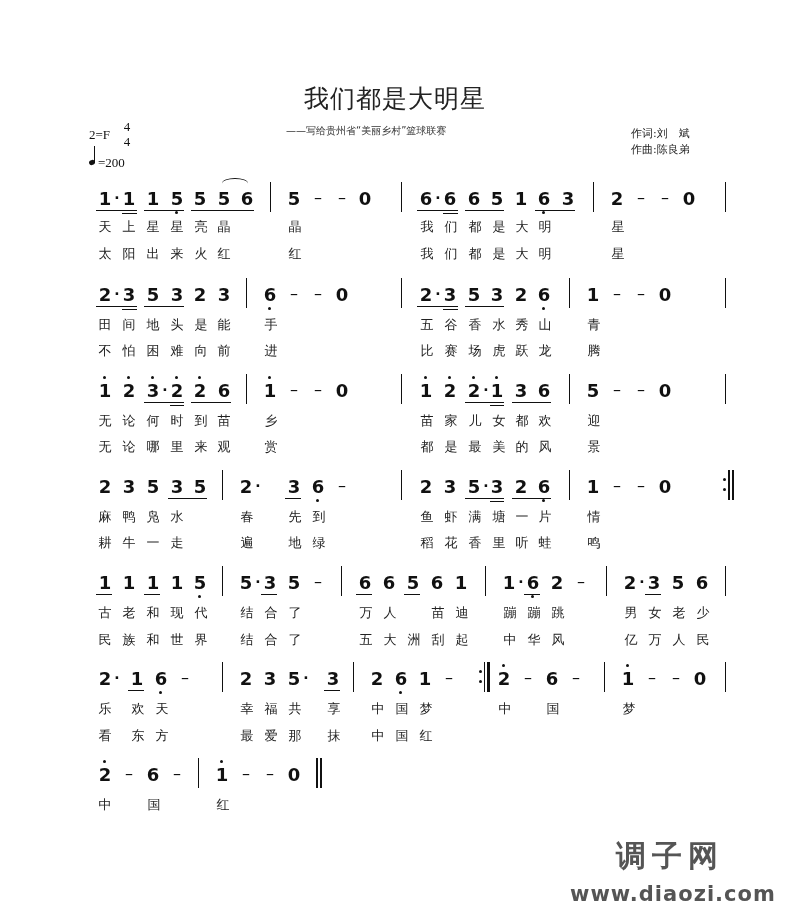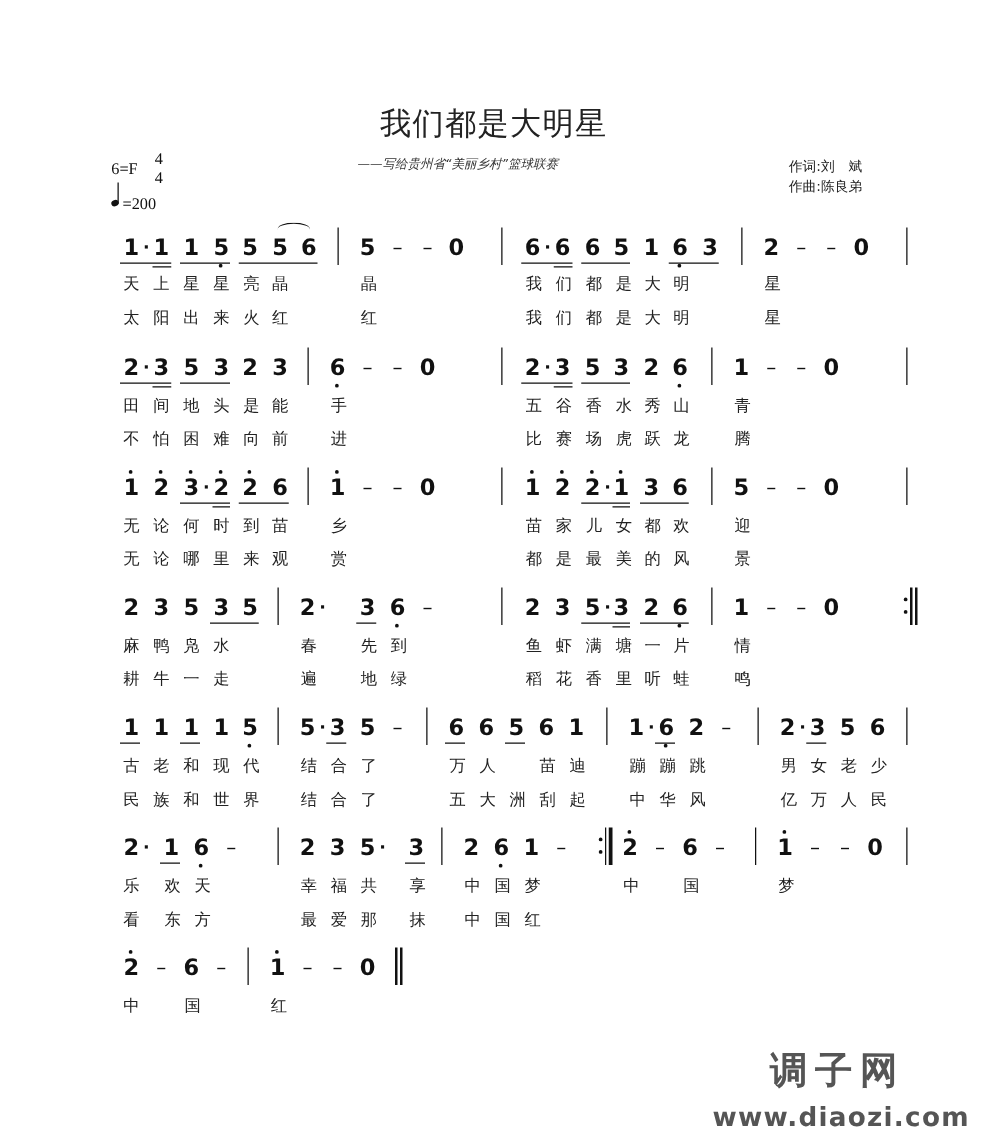--- a/index.html
+++ b/index.html
@@ -1,21 +1,21 @@
 <!DOCTYPE html>
 <html><head>
 <meta charset="utf-8">
 <style>
   html, body { margin: 0; padding: 0; background: #ffffff; }
   body { width: 790px; height: 914px; position: relative; overflow: hidden;
          font-family: "DejaVu Sans", "Liberation Sans", sans-serif; color: #111; }
   .abs { position: absolute; }
   .title { left: 0; width: 790px; top: 82px; text-align: center;
            font-family: "DejaVu Serif", "Liberation Serif", serif; font-size: 25px; color: #222; letter-spacing: 1px; }
-  .subtitle { left: 286px; top: 124px; font-size: 10px; color: #333; font-style: italic; }
+  .subtitle { left: 286px; top: 124px; font-size: 10px; color: #333; }
   .key { left: 89px; top: 127px; font-family: "Liberation Serif", serif; font-size: 13px; }
   .meter { left: 121px; top: 119px; width: 12px; text-align: center;
            font-family: "Liberation Serif", serif; font-size: 13px; line-height: 15px; }
   .tempo { left: 89px; top: 146px; font-family: "Liberation Serif", serif; font-size: 13px; height: 24px; }
   .tempo .note-head { position: absolute; left: 0; top: 14px; width: 6px; height: 5px; background: #111;
                       border-radius: 50%; transform: rotate(-20deg); }
   .tempo .note-stem { position: absolute; left: 5px; top: 0; width: 1px; height: 17px; background: #111; }
   .tempo .tval { position: absolute; left: 9px; top: 9px; }
   .credits { left: 631px; top: 126px; font-size: 11px; line-height: 16px; color: #222; }
 
@@ -41,21 +41,21 @@
   .lyr { position: absolute; font-size: 13px; color: #222; width: 16px; text-align: center; }
 
   .wm1 { left: 616px; top: 836px; font-size: 30px; font-weight: bold; color: #555; letter-spacing: 6px; }
   .wm2 { left: 570px; top: 882px; font-size: 21px; font-weight: bold; color: #555; letter-spacing: 1px; }
 </style>
 </head>
 <body>
 
 <div class="abs title">我们都是大明星</div>
 <div class="abs subtitle">——写给贵州省“美丽乡村”篮球联赛</div>
-<div class="abs key">6=F</div>
+<div class="abs key">2=F</div>
 <div class="abs meter">
   <div>4</div>
   <div>4</div>
 </div>
 <div class="abs tempo">
   <span class="note-stem"></span>
   <span class="note-head"></span>
   <span class="tval">=200</span>
 </div>
 <div class="abs credits">

